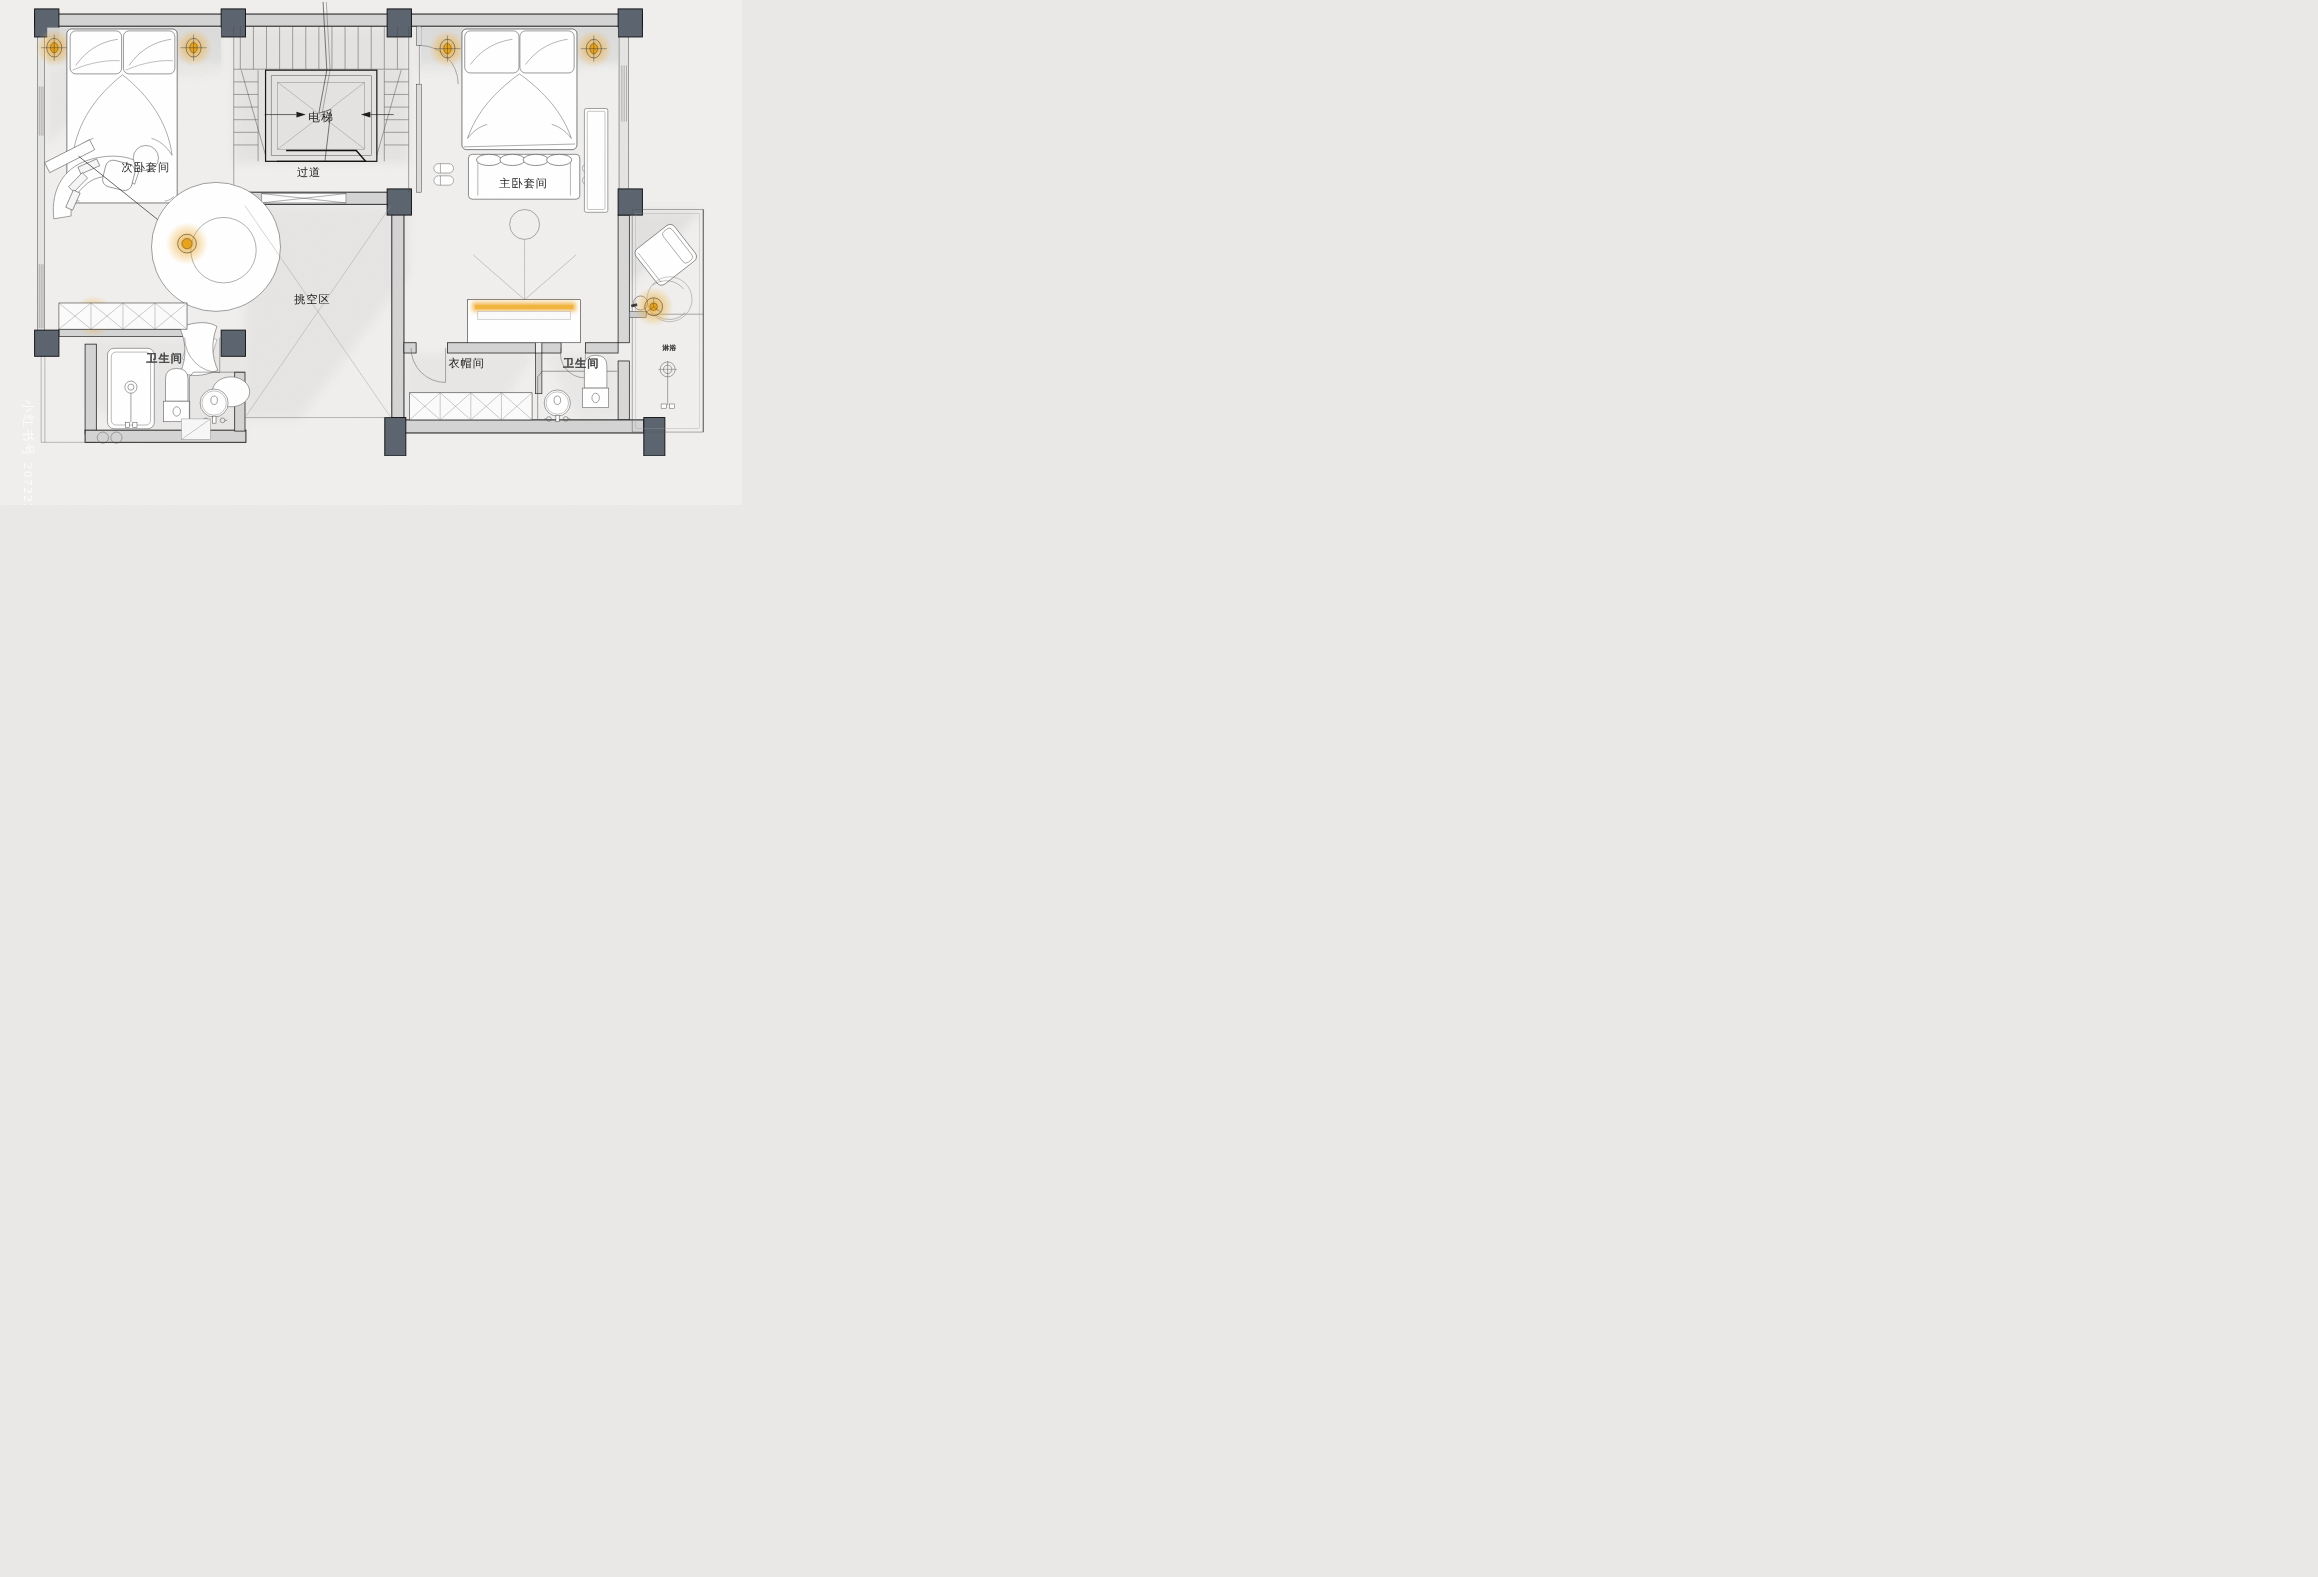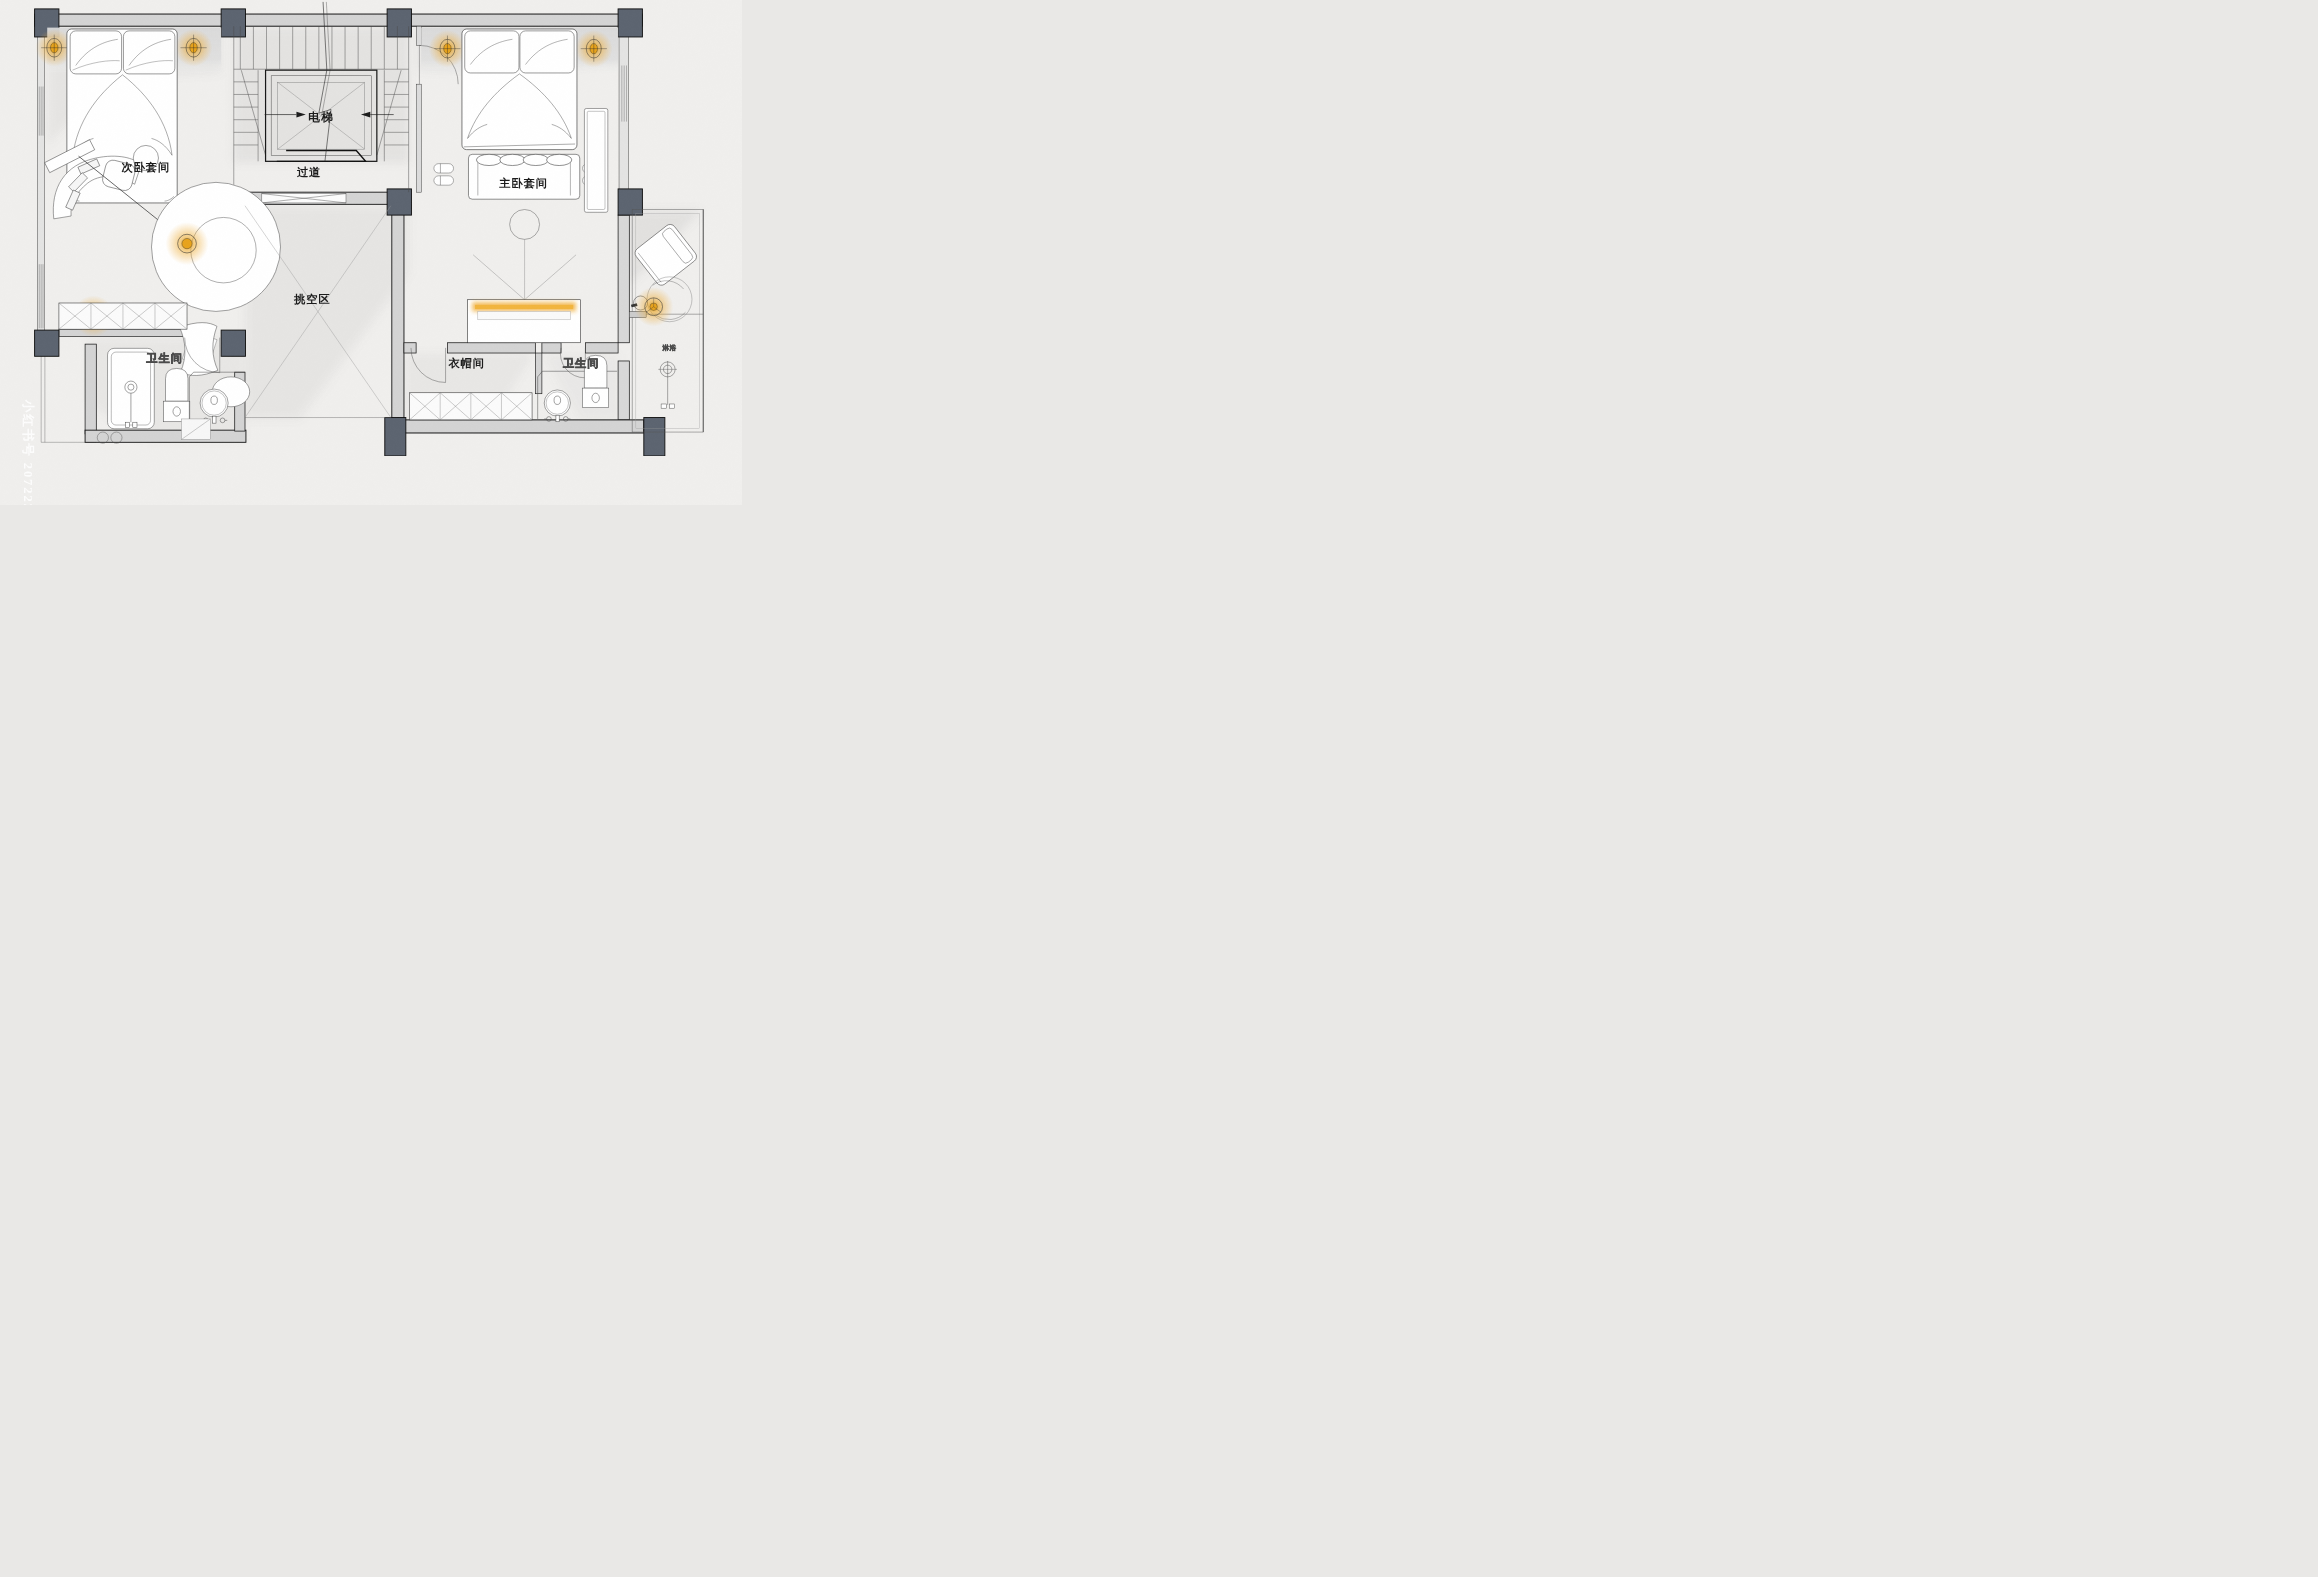--- a/index.html
+++ b/index.html
@@ -1,17 +1,17 @@
 <!DOCTYPE html>
 <html style="font-size:7.5px"><head>
 <meta charset="utf-8">
 <style>
   html,body{margin:0;padding:0;background:#e9e8e6;}
   .stage{position:relative;width:742px;height:505px;background:#f0efed;overflow:hidden;
-         font-family:"Liberation Serif","DejaVu Serif",serif;font-weight:bold;}
+         font-family:"Liberation Serif","DejaVu Serif",serif;}
   svg{position:absolute;left:0;top:0;}
   text{font-family:"Liberation Serif","DejaVu Serif",serif;fill:#1b1b1b;}
   .room-label{font-size:24px;letter-spacing:2px;}
   .small-label{font-size:14px;letter-spacing:1px;}
   .elev-label{font-size:25px;letter-spacing:3px;}
   .watermark{font-size:27px;letter-spacing:4px;fill:#ffffff;opacity:.85;}
 </style>
 </head>
 <body>
 

